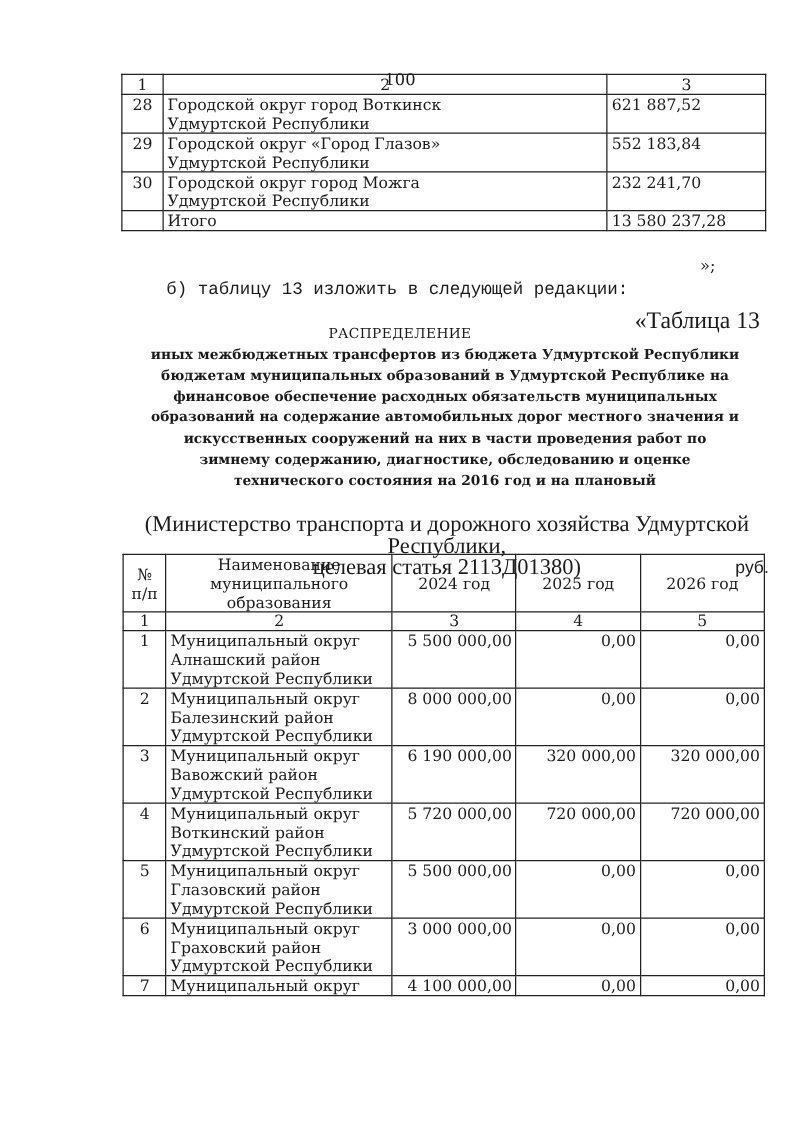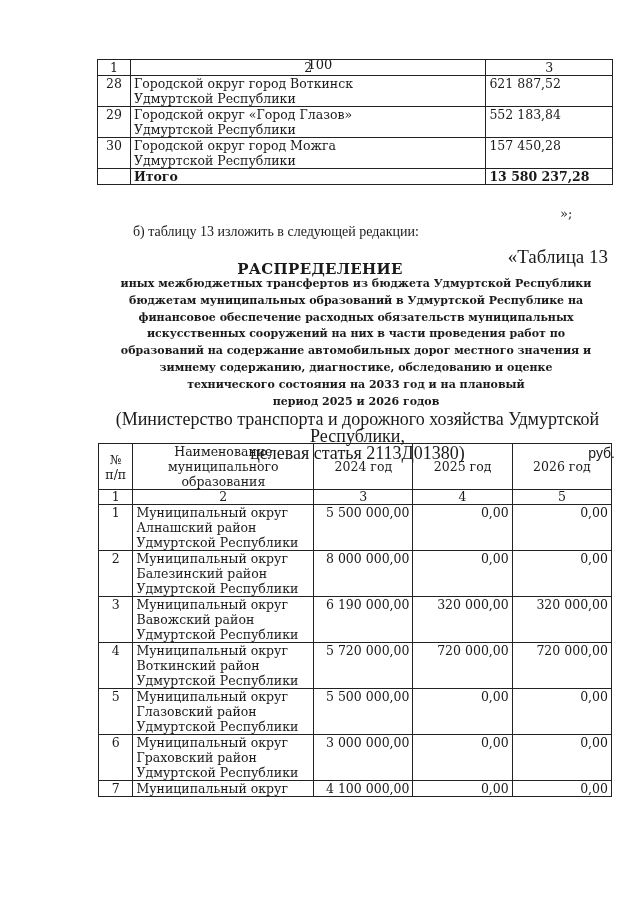--- a/index.html
+++ b/index.html
@@ -4,31 +4,31 @@
 <style>
   html, body { margin: 0; padding: 0; background: #ffffff; }
   body { width: 640px; height: 905px; position: relative; overflow: hidden;
          font-family: "DejaVu Serif", "Liberation Serif", serif; color: #1a1a1a; }
   .abs { position: absolute; margin-top: 20px; }
   .page-num { top: 37px; left: 0; width: 640px; text-align: center; font-size: 13px; }
 
   table { border-collapse: collapse; position: absolute; font-size: 12.5px; line-height: 15px; }
   td { border: 1px solid #222; padding: 0 3px; vertical-align: top; }
   .c { text-align: center; }
-  .b { font-weight: bold; }
+  .b { font-weight: normal; }
 
   #t1 { top: 59px; left: 97px; width: 516px; }
   #t1 td.num { width: 26px; text-align: center; }
   #t1 td.name { width: 350px; }
   #t1 td.val { width: 120px; text-align: left; }
 
   .closing { top: 186px; left: 560px; font-size: 13px; }
-  .intro { top: 204px; left: 133px; font-size: 14px; font-family: Liberation Serif, serif; }
+  .intro { top: 204px; left: 133px; font-size: 14px; font-family: Liberation Mono, monospace; }
   .table-label { top: 226px; right: 32px; font-size: 19px; font-family: "Liberation Serif", serif; }
-  .title-main { top: 240px; left: 0; width: 640px; text-align: center; font-size: 15px; font-weight: bold; letter-spacing: 0.3px; }
+  .title-main { top: 240px; left: 0; width: 640px; text-align: center; font-size: 11px; font-weight: normal; letter-spacing: 0.3px; }
   .title-sub { top: 256px; left: 96px; width: 520px; text-align: center; font-size: 11px; font-weight: bold; line-height: 16.8px; }
   .ministry { top: 391px; left: 95px; width: 525px; text-align: center; font-size: 18px; line-height: 17px; font-family: "Liberation Serif", serif; }
   .unit { top: 425px; right: 25px; font-size: 14px; font-family: Liberation Sans, sans-serif; }
 
   #t2 { top: 443px; left: 98px; width: 514px; font-size: 12.5px; }
   #t2 td { line-height: 15px; }
   #t2 .h td { vertical-align: middle; }
   #t2 td.no { width: 26px; text-align: center; }
   #t2 td.nm { width: 166px; }
   #t2 td.y { width: 88px; text-align: right; }
@@ -62,43 +62,42 @@
           <div>Удмуртской Республики</div>
         </td>
     <td class="val">552 183,84</td>
   </tr>
   <tr>
     <td class="num">30</td>
     <td class="name">
           <div>Городской округ город Можга</div>
           <div>Удмуртской Республики</div>
         </td>
-    <td class="val">157 450,28</td>
+    <td class="val">232 241,70</td>
   </tr>
   <tr>
     <td class="num"></td>
     <td class="name b">Итого</td>
     <td class="val b">13 580 237,28</td>
   </tr>
 </tbody>
   </table>
 
 <div class="abs closing">»;</div>
 <div class="abs intro">б) таблицу 13 изложить в следующей редакции:</div>
 <div class="abs table-label">«Таблица 13</div>
 <div class="abs title-main">РАСПРЕДЕЛЕНИЕ</div>
 <div class="abs title-sub">
   <div>иных межбюджетных трансфертов из бюджета Удмуртской Республики</div>
   <div>бюджетам муниципальных образований в Удмуртской Республике на</div>
   <div>финансовое обеспечение расходных обязательств муниципальных</div>
+  <div>образований на содержание автомобильных дорог местного значения и</div>
   <div>искусственных сооружений на них в части проведения работ по</div>
-  <div>образований на содержание автомобильных дорог местного значения и</div>
   <div>зимнему содержанию, диагностике, обследованию и оценке</div>
-  <div>технического состояния на 2033 год и на плановый</div>
-  <div>период 2025 и 2026 годов</div>
+  <div>технического состояния на 2016 год и на плановый</div>
 </div>
 <div class="abs ministry">
   <div>(Министерство транспорта и дорожного хозяйства Удмуртской Республики,</div>
   <div>целевая статья 2113Д01380)</div>
 </div>
 <div class="abs unit">руб.</div>
 
 <table id="t2">
   <tbody>
       <tr class="h">

